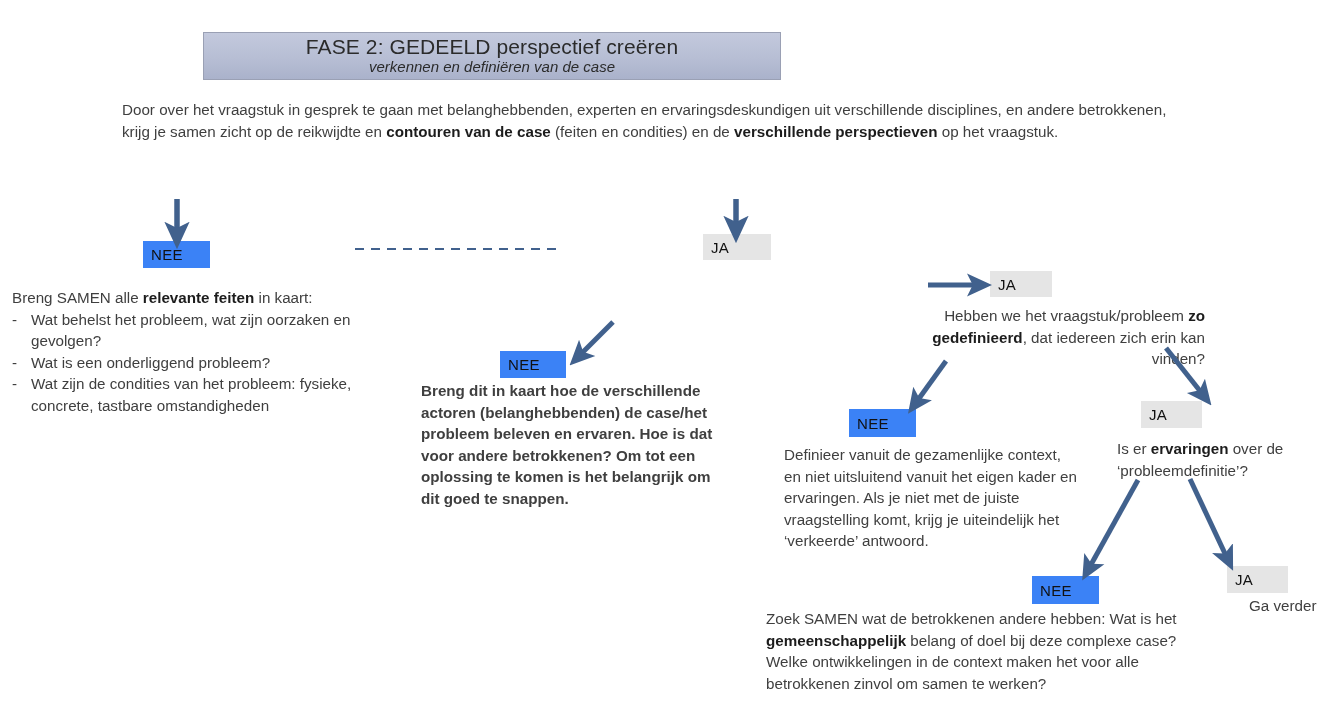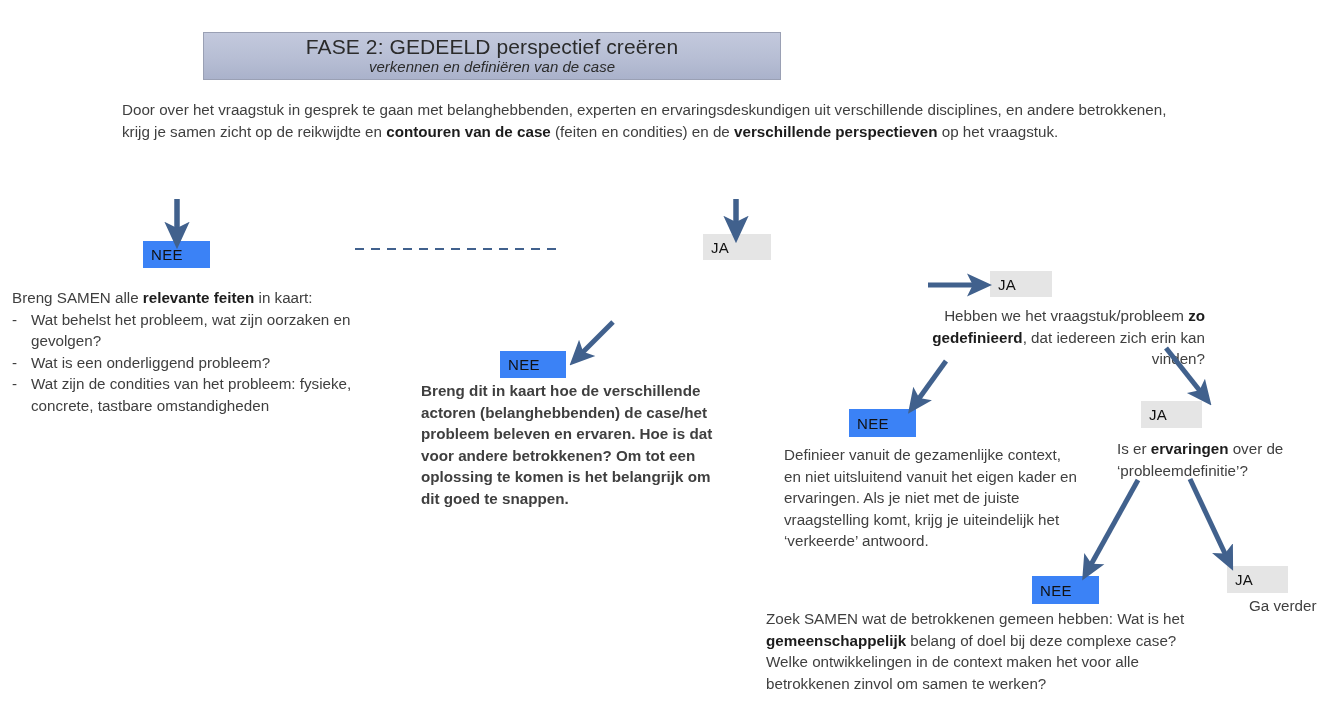--- a/index.html
+++ b/index.html
@@ -153,21 +153,21 @@
   <div class="badge badge-nee" style="left:849px; top:409px; width:67px; height:28px;">NEE</div>
 
   <div class="body-text" style="left:784px; top:444px; width:294px;">Definieer vanuit de gezamenlijke context, en niet uitsluitend vanuit het eigen kader en ervaringen. Als je niet met de juiste vraagstelling komt, krijg je uiteindelijk het ‘verkeerde’ antwoord.</div>
 
   <div class="badge badge-ja" style="left:1141px; top:401px; width:61px; height:27px;">JA</div>
 
   <div class="q-text" style="left:1117px; top:438px; width:215px;"><span>Is er </span><b>ervaringen</b><span> over de ‘probleemdefinitie’?</span></div>
 
   <div class="badge badge-nee" style="left:1032px; top:576px; width:67px; height:28px;">NEE</div>
 
-  <div class="body-text" style="left:766px; top:608px; width:440px;"><span>Zoek SAMEN wat de betrokkenen gemeen hebben: Wat is het </span><b>gemeenschappelijk</b><span> belang of doel bij deze complexe case? Welke ontwikkelingen in de context maken het voor alle betrokkenen zinvol om samen te werken?</span></div>
+  <div class="body-text" style="left:766px; top:608px; width:440px;"><span>Zoek SAMEN wat de betrokkenen andere hebben: Wat is het </span><b>gemeenschappelijk</b><span> belang of doel bij deze complexe case? Welke ontwikkelingen in de context maken het voor alle betrokkenen zinvol om samen te werken?</span></div>
 
   <div class="badge badge-ja" style="left:1227px; top:566px; width:61px; height:27px;">JA</div>
 
   <div class="body-text" style="left:1249px; top:595px; width:110px;">Ga verder</div>
 
   <svg id="arrow-layer" viewBox="0 0 1338 727">
     <defs>
       <marker id="ah" markerWidth="5" markerHeight="5" refX="2.6" refY="2.5" orient="auto" markerUnits="strokeWidth">
         <path d="M0,0.2 L5,2.5 L0,4.8 L1.15,2.5 Z" fill="#41618d"></path>
       </marker>

